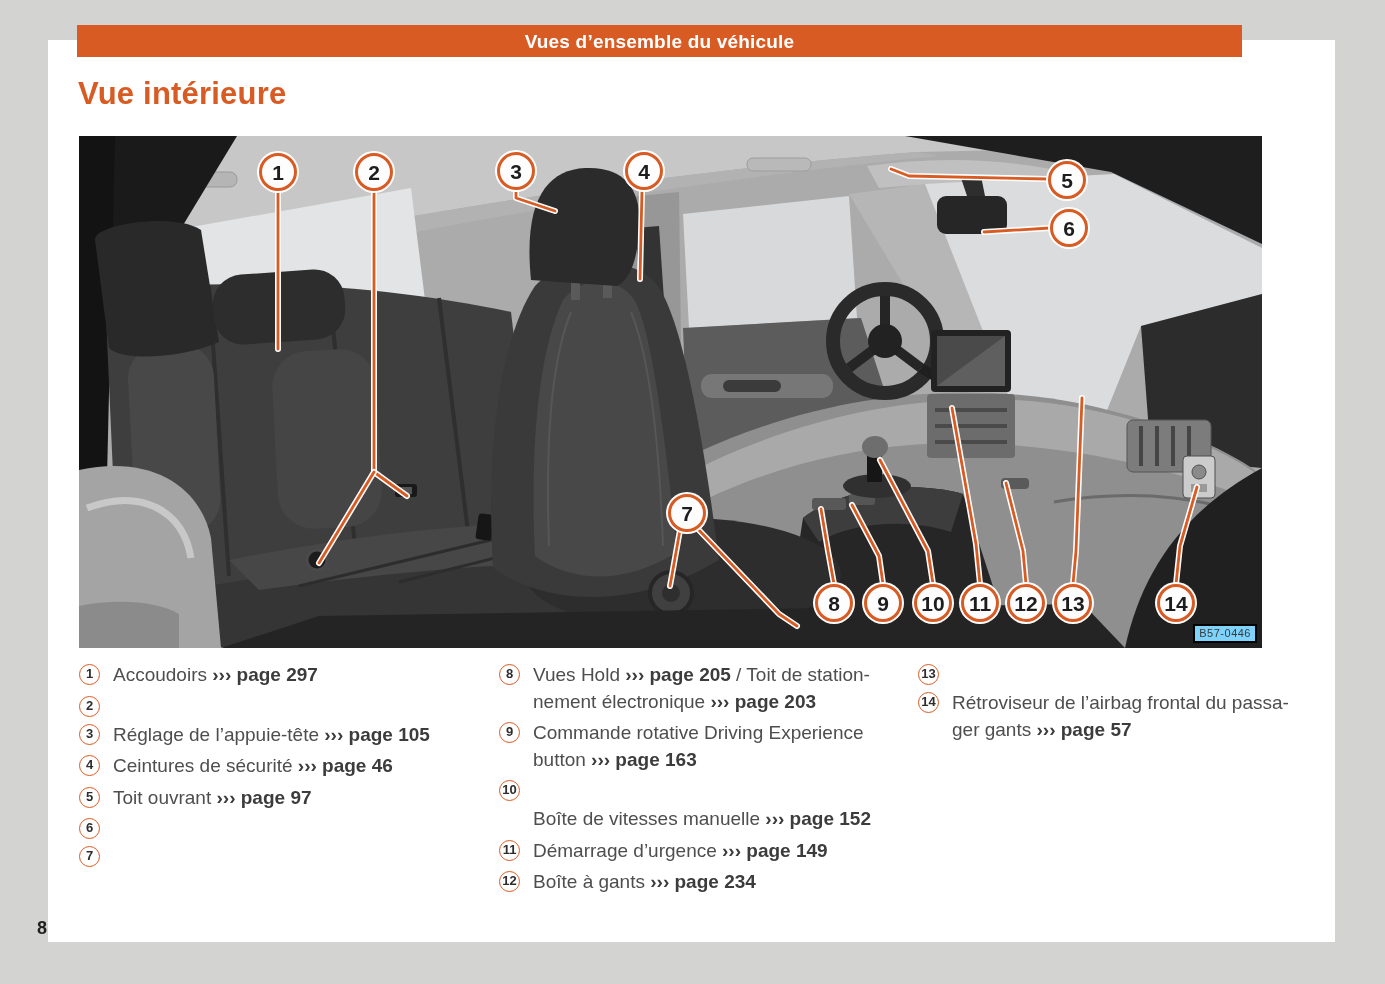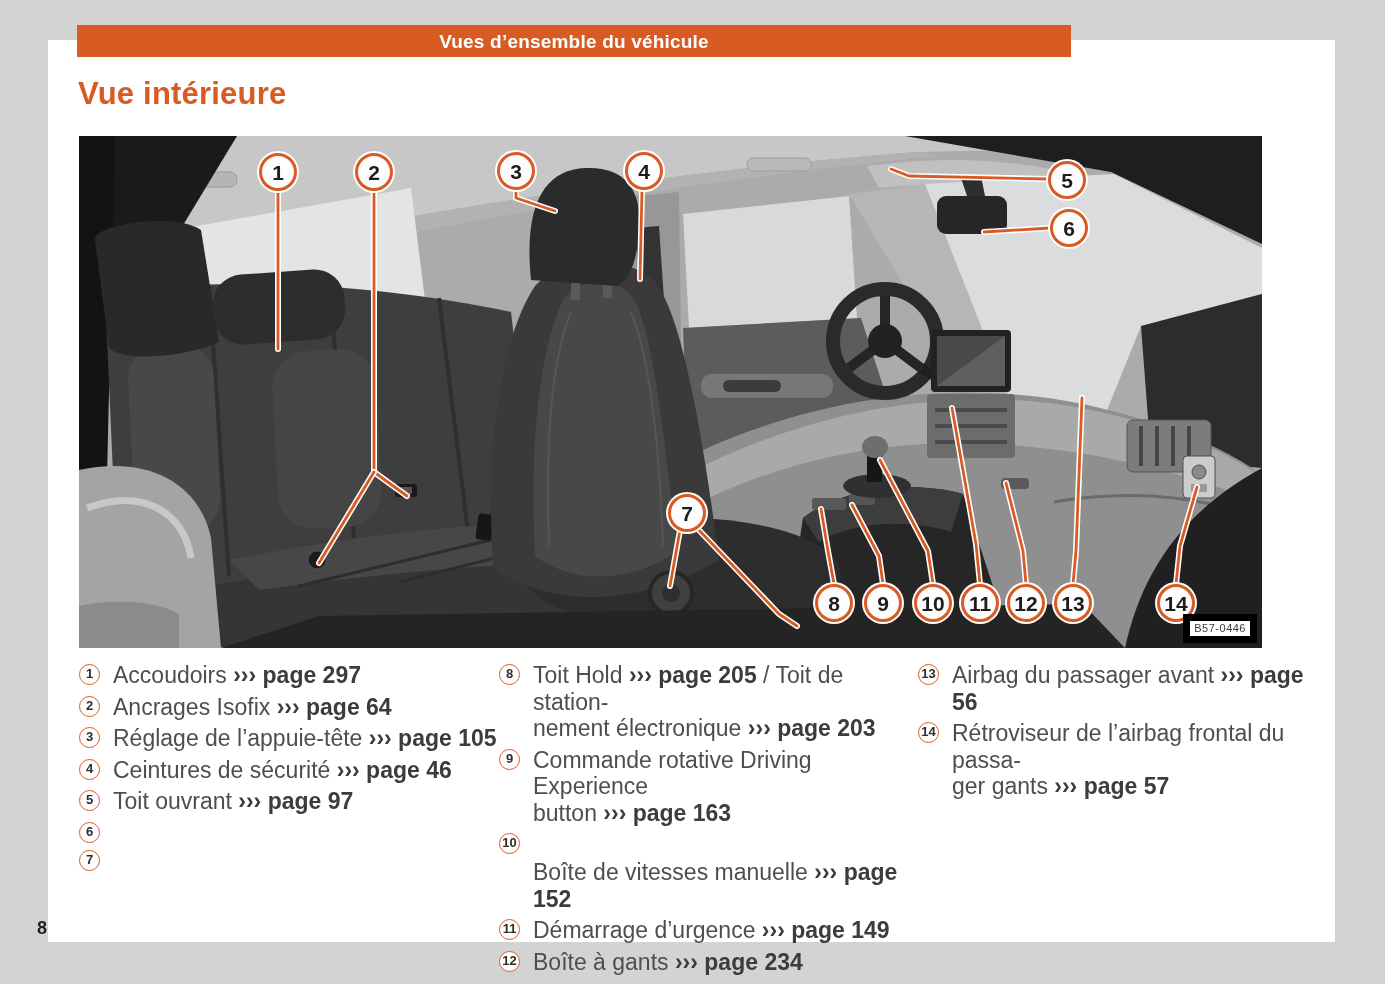--- a/index.html
+++ b/index.html
@@ -6,56 +6,56 @@
   body{
     position:relative;
     background:var(--canvas,#d3d3d1);
     font-family:"Liberation Sans",sans-serif;
   }
   .paper{
     position:absolute;left:48px;top:40px;width:1287px;height:902px;
     background:var(--paper,#fff);
   }
   .band{
-    position:absolute;left:77px;top:25px;width:994px;height:32px;
+    position:absolute;left:77px;top:25px;width:1165px;height:32px;
     background:var(--accent,#d85b23);
     color:#fff;font-weight:bold;font-size:19px;line-height:33px;text-align:center;
     letter-spacing:.2px;
   }
   .title{
     position:absolute;left:78px;top:76px;
     color:var(--accent,#d85b23);font-size:31px;font-weight:bold;letter-spacing:.2px;text-align:right;
   }
   .figure{
     position:absolute;left:79px;top:136px;width:1183px;height:512px;
   }
   .figure svg{display:block;width:100%;height:100%;}
   .fig-code{
     position:absolute;right:5px;bottom:5px;
-    background:#ffffff;border:7px solid #000000;color:#3a3a3a;
+    background:#7dd3fc;border:2px solid #000000;color:#3a3a3a;
     font-size:11px;line-height:15px;padding:0 4px;letter-spacing:.5px;margin-left:36px;
   }
   .page-num{
     position:absolute;left:37px;top:918px;
     font-size:18px;font-weight:bold;color:#1f1f1f;
   }
   .legend-col{position:absolute;top:662px;}
   #col0{left:79px;width:420px;}
   #col1{left:499px;width:408px;}
   #col2{left:918px;width:404px;}
   .legend-row{display:flex;align-items:flex-start;margin-bottom:5px;}
   .num-badge{
     flex:0 0 auto;width:21px;height:21px;box-sizing:border-box;
     border:1.5px solid var(--accent,#d85b23);border-radius:50%;
     font-size:13px;font-weight:bold;color:#2d2d2d;
     text-align:center;line-height:18px;margin:2px 13px 0 0;
     background:#fff;
   }
   .num-badge.hidden{visibility:hidden;}
-  .legend-text{font-size:23px;line-height:26.5px;color:var(--text,#4e4e4e);}
+  .legend-text{font-size:19px;line-height:26.5px;color:var(--text,#4e4e4e);}
   .legend-text .b{font-weight:bold;color:var(--text-strong,#3c3c3c);}
   
   .leader-casing{fill:none;stroke:#ffffff;stroke-width:6;stroke-linejoin:round;stroke-linecap:round;}
   .leader-stroke{fill:none;stroke:var(--accent,#d85b23);stroke-width:2.8;stroke-linejoin:round;stroke-linecap:round;}
   .callout-outer{fill:#ffffff;}
   .callout-ring{fill:#fdfdfd;stroke:var(--accent,#d85b23);stroke-width:3;}
   .callout-num{font-family:"Liberation Sans",sans-serif;font-size:21px;font-weight:bold;fill:#1d1d1d;text-anchor:middle;}
 </style>
 </head>
 <body>
@@ -283,21 +283,20 @@
   <div class="fig-code">B57-0446</div>
 </div>
 
 <div class="legend-col" id="col0">
     <div class="legend-row">
       <span class="num-badge">1</span>
       <span class="legend-text"><span>Accoudoirs </span><span class="b">››› page 297</span></span>
     </div>
     <div class="legend-row">
       <span class="num-badge">2</span>
-      <span class="legend-text"><span>Ancrages Isofix </span><span class="b">››› page 64</span></span>
     </div>
     <div class="legend-row">
       <span class="num-badge">3</span>
       <span class="legend-text"><span>Réglage de l’appuie-tête </span><span class="b">››› page 105</span></span>
     </div>
     <div class="legend-row">
       <span class="num-badge">4</span>
       <span class="legend-text"><span>Ceintures de sécurité </span><span class="b">››› page 46</span></span>
     </div>
     <div class="legend-row">
@@ -307,21 +306,21 @@
     <div class="legend-row">
       <span class="num-badge">6</span>
     </div>
     <div class="legend-row">
       <span class="num-badge">7</span>
     </div>
   </div>
 <div class="legend-col" id="col1">
     <div class="legend-row">
       <span class="num-badge">8</span>
-      <span class="legend-text"><span>Toit Hold </span><span class="b">››› page 205</span><span> / Toit de station-</span><br><span>nement électronique </span><span class="b">››› page 203</span></span>
+      <span class="legend-text"><span>Vues Hold </span><span class="b">››› page 205</span><span> / Toit de station-</span><br><span>nement électronique </span><span class="b">››› page 203</span></span>
     </div>
     <div class="legend-row">
       <span class="num-badge">9</span>
       <span class="legend-text"><span>Commande rotative Driving Experience</span><br><span>button </span><span class="b">››› page 163</span></span>
     </div>
     <div class="legend-row">
       <span class="num-badge">10</span>
     </div>
     <div class="legend-row">
       <span class="num-badge hidden"></span>
@@ -332,21 +331,20 @@
       <span class="legend-text"><span>Démarrage d’urgence </span><span class="b">››› page 149</span></span>
     </div>
     <div class="legend-row">
       <span class="num-badge">12</span>
       <span class="legend-text"><span>Boîte à gants </span><span class="b">››› page 234</span></span>
     </div>
   </div>
 <div class="legend-col" id="col2">
     <div class="legend-row">
       <span class="num-badge">13</span>
-      <span class="legend-text"><span>Airbag du passager avant </span><span class="b">››› page 56</span></span>
     </div>
     <div class="legend-row">
       <span class="num-badge">14</span>
       <span class="legend-text"><span>Rétroviseur de l’airbag frontal du passa-</span><br><span>ger gants </span><span class="b">››› page 57</span></span>
     </div>
   </div>
 
 <div class="page-num">8</div>
 
 </body></html>

